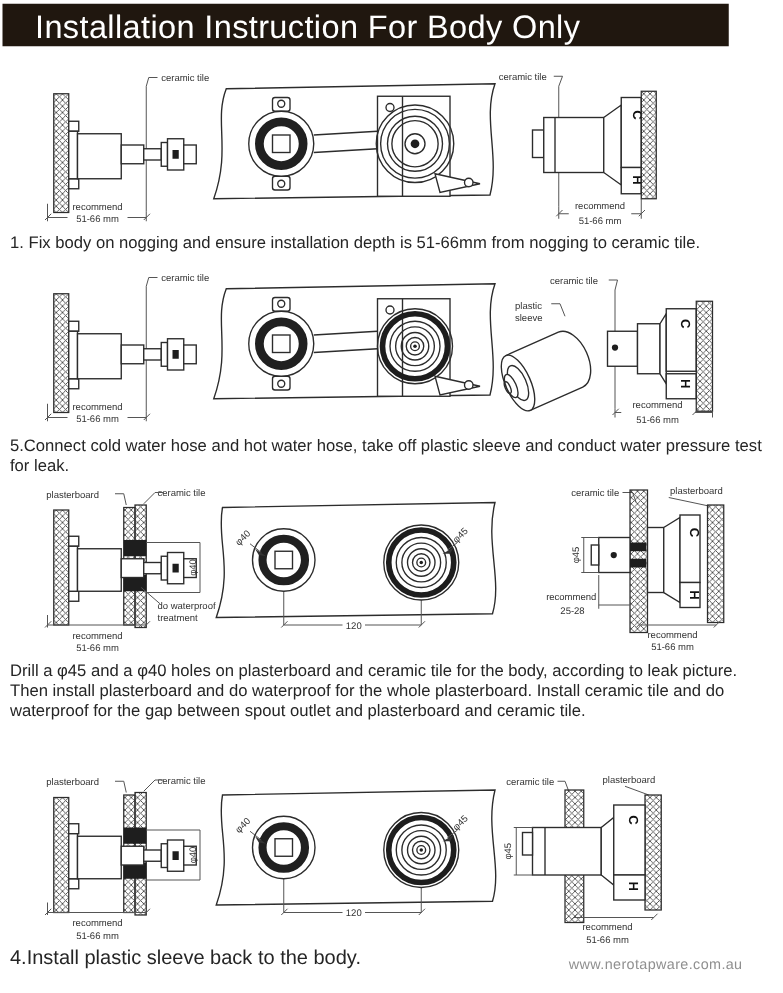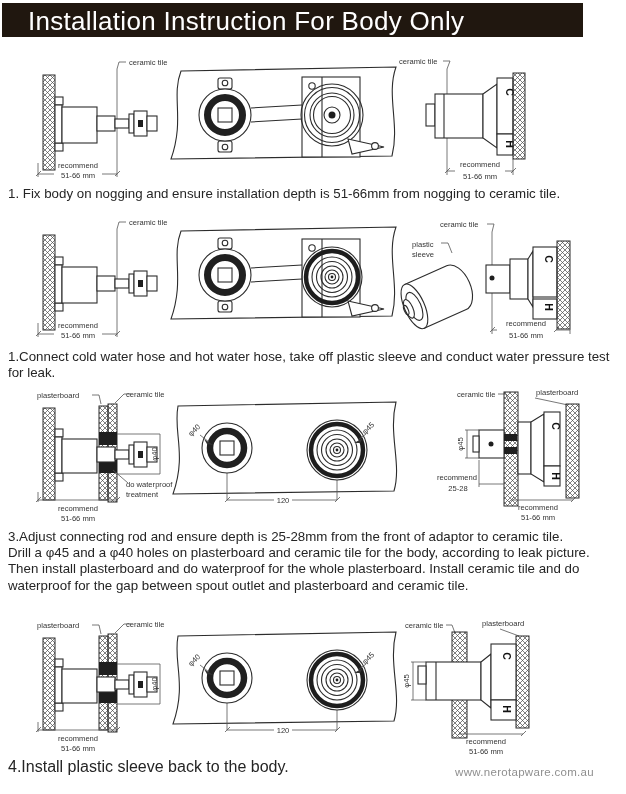--- a/index.html
+++ b/index.html
@@ -190,21 +190,21 @@
       <rect class="fw" x="533" y="32" width="24" height="50"></rect>
         <rect class="fw" x="533" y="84" width="24" height="20"></rect>
       <text class="ch mid" x="545" y="44" transform="rotate(90 545 44)">C</text>
       <text class="ch mid" x="545" y="92" transform="rotate(90 545 92)">H</text>
       <rect class="hb" fill="url(#p2)" x="557" y="26" width="13" height="88"></rect>
       <path class="dim" d="M492,112 V119 M570,114 V119 M492,115 H497 M556,115 H570 M490,117 l5,-5 M554,117 l5,-5"></path>
       <text class="sm mid" x="526" y="111">recommend</text>
       <text class="sm mid" x="526" y="123">51-66 mm</text>
     </g>
   </svg>
-  <div class="caption" style="top:349px">1.Connect cold water hose and hot water hose, take off plastic sleeve and conduct water pressure test for leak.</div>
+  <div class="caption" style="top:349px">5.Connect cold water hose and hot water hose, take off plastic sleeve and conduct water pressure test for leak.</div>
 
   <svg class="diag" style="top:388px" width="626" height="139" viewBox="0 0 626 139">
     <defs>
         <pattern id="p3" width="5" height="5" patternUnits="userSpaceOnUse">
       <path d="M0,0 L5,5 M5,0 L0,5" stroke="#4a4a4a" stroke-width="0.7"></path>
         </pattern>
       </defs>
 
     <g>
       <text class="sm" x="37" y="10">plasterboard</text>
@@ -287,21 +287,20 @@
       <text class="sm mid" x="463" y="56" transform="rotate(-90 463 56)">φ45</text>
       <path class="dim" d="M479,72 V99 M479,96 H504"></path>
       <text class="sm end" x="477" y="92">recommend</text>
       <text class="sm mid" x="458" y="103">25-28</text>
       <path class="dim" d="M511,112 H573 M509,114 l5,-5 M571,114 l5,-5"></path>
       <text class="sm mid" x="538" y="122">recommend</text>
       <text class="sm mid" x="538" y="132">51-66 mm</text>
     </g>
   </svg>
   <div class="caption" style="top:529px">
-    <div>3.Adjust connecting rod and ensure depth is 25-28mm from the front of adaptor to ceramic tile.</div>
     <div>Drill a φ45 and a φ40 holes on plasterboard and ceramic tile for the body, according to leak picture. Then install plasterboard and do waterproof for the whole plasterboard. Install ceramic tile and do waterproof for the gap between spout outlet and plasterboard and ceramic tile.</div>
   </div>
 
   <svg class="diag" style="top:618px" width="626" height="137" viewBox="0 0 626 137">
     <defs>
         <pattern id="p4" width="5" height="5" patternUnits="userSpaceOnUse">
       <path d="M0,0 L5,5 M5,0 L0,5" stroke="#4a4a4a" stroke-width="0.7"></path>
         </pattern>
       </defs>
 

